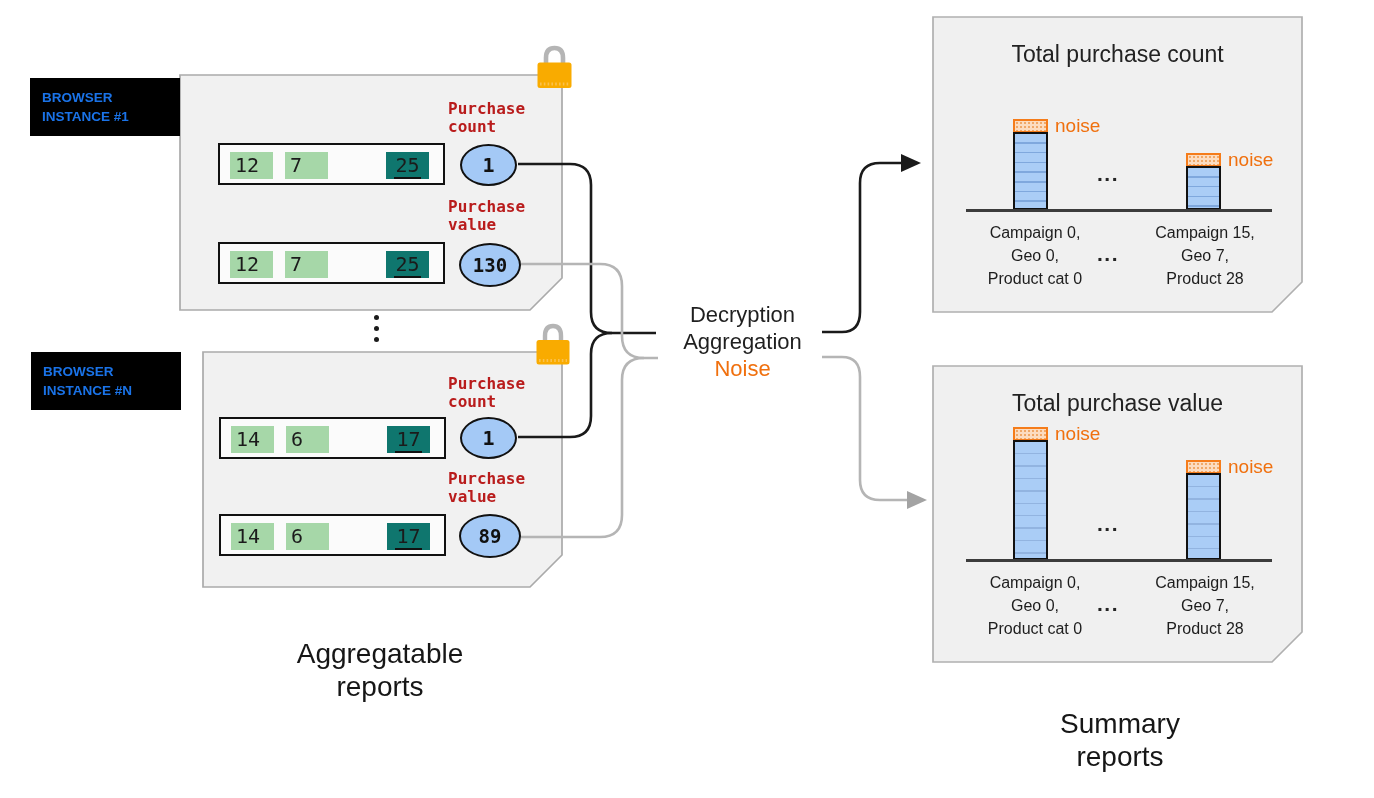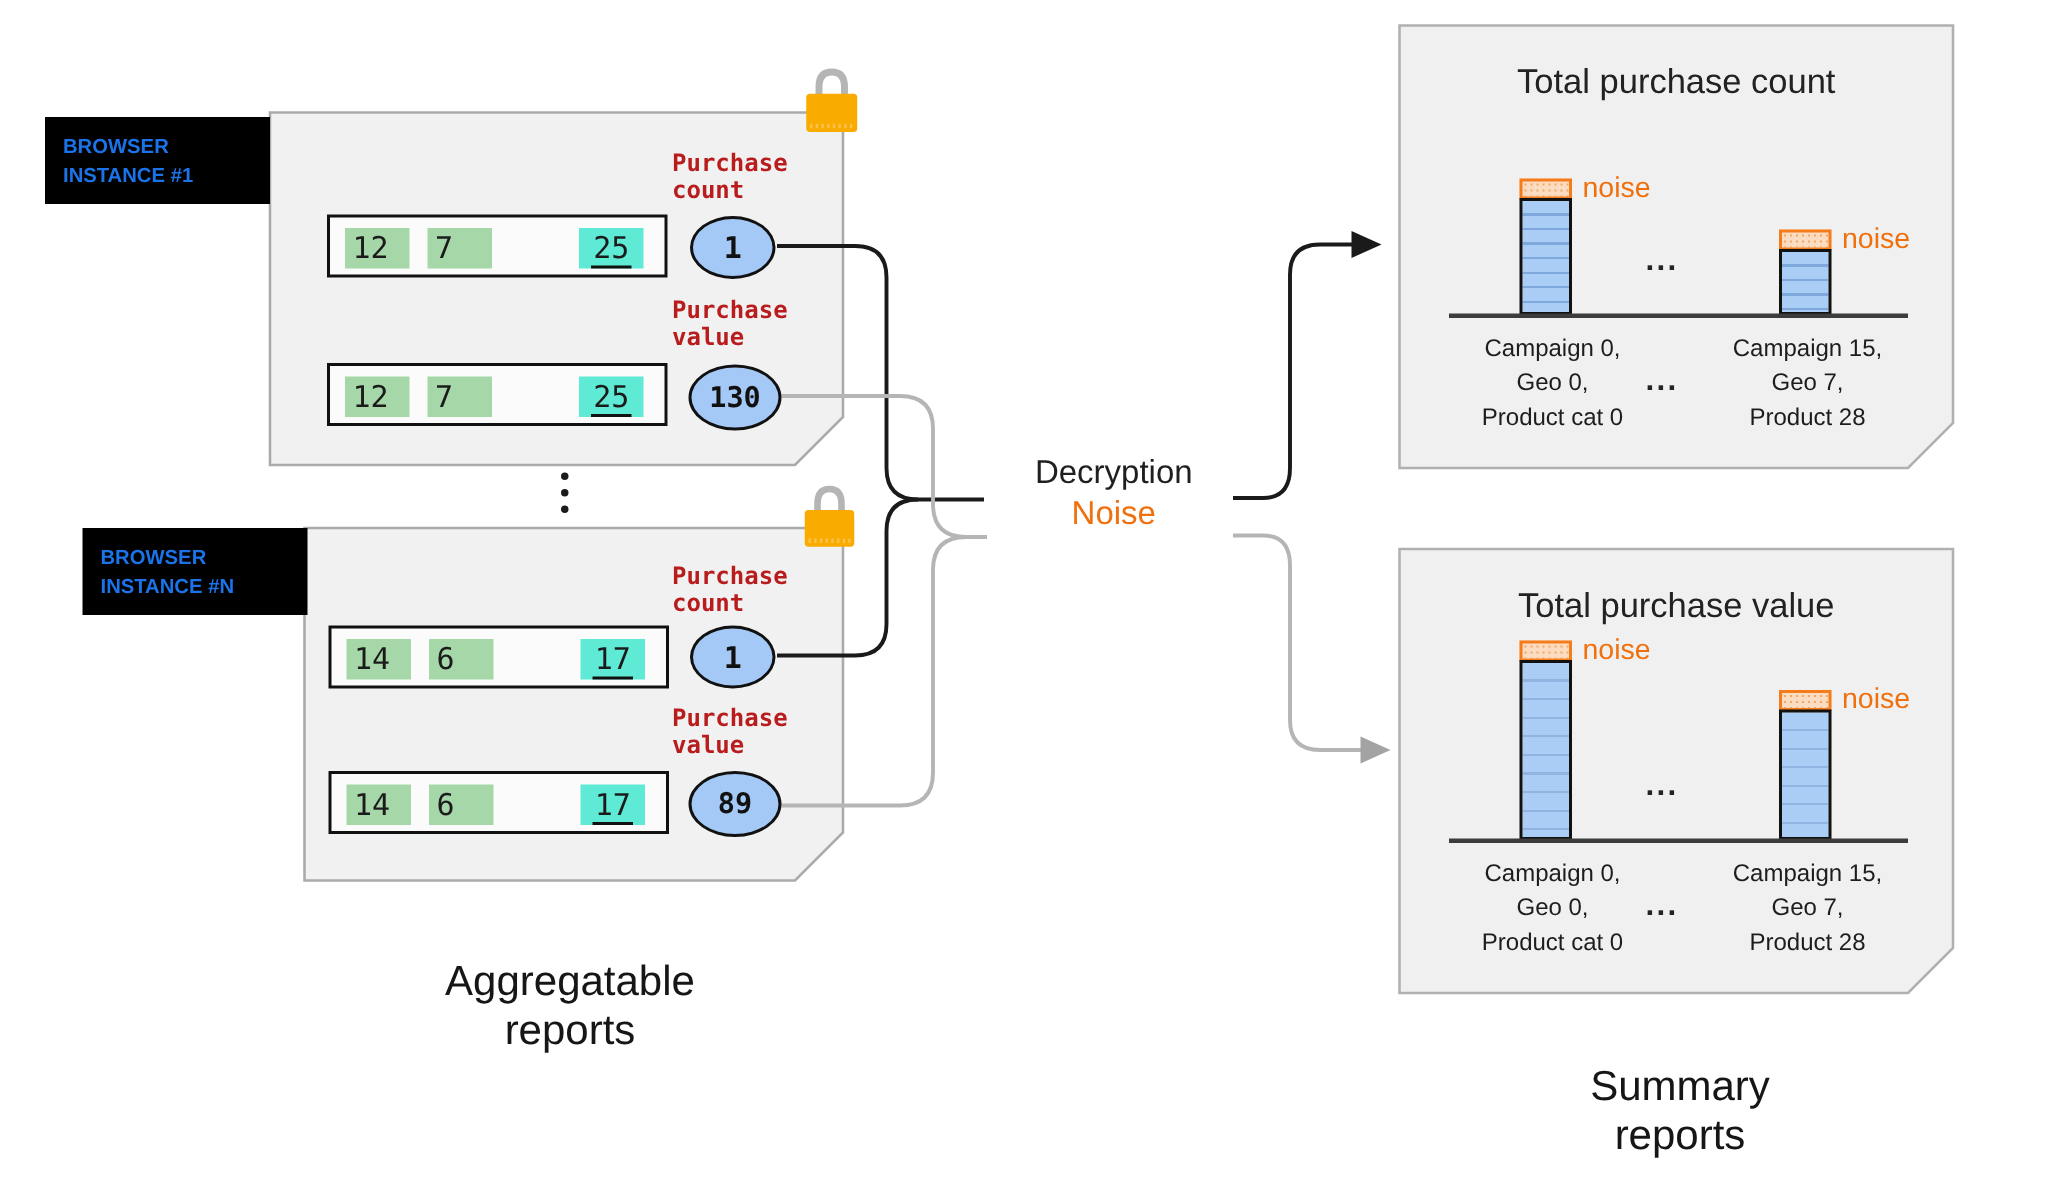--- a/index.html
+++ b/index.html
@@ -22,21 +22,21 @@
           background:#a4c9f6;display:flex;align-items:center;justify-content:center;
           font-family:"DejaVu Sans Mono", monospace;font-weight:bold;color:#111;}
 
   
   .vec-row{box-sizing:border-box;width:227px;height:42px;border:2.6px solid #111;
            background:#fbfbfb;}
   .chip{position:absolute;top:7px;height:27px;box-sizing:border-box;
         font-family:"DejaVu Sans Mono", monospace;font-size:20px;line-height:27px;
         color:#1b1b1b;padding-left:5px;}
   .chip.green{background:#a6d7a8;width:43px;}
-  .chip.yellow{background:#5eead4;width:43px;text-align:center;padding-left:0;}
+  .chip.yellow{background:#0f766e;width:43px;text-align:center;padding-left:0;}
   .chip .u{border-bottom:2.3px solid #111;padding:0 1px 0 1px;}
 
   .vdots{display:flex;flex-direction:column;gap:6px;}
   .vdots i{width:5px;height:5px;border-radius:50%;background:#1b1b1b;}
 
   
   .process{width:175px;text-align:center;font-size:22px;line-height:27px;color:#1f1f1f;}
   .process .noise{color:#f0700e;}
 
   
@@ -115,21 +115,21 @@
     <span class="chip yellow" style="left:166px;"><span class="u">25</span></span>
   </div>
   <div class="abs bubble" style="left:459px;top:243px;width:62px;height:44px;font-size:19px;">130</div>
 
   <div class="abs vdots" style="left:374px;top:315px;">
     <i></i>
       <i></i>
       <i></i>
   </div>
 
-  <div class="abs inst-label" style="left:31px;top:352px;margin-left:24px;">
+  <div class="abs inst-label" style="left:31px;top:352px;">
     <span>BROWSER INSTANCE #N</span>
   </div>
 
   <div class="abs mono-label" style="left:448px;top:375px;">Purchase count</div>
 
   <div class="abs vec-row" style="left:219px;top:417px;">
     <span class="chip green" style="left:10px;">14</span>
     <span class="chip green" style="left:65px;">6</span>
     <span class="chip yellow" style="left:166px;"><span class="u">17</span></span>
   </div>
@@ -139,20 +139,21 @@
 
   <div class="abs vec-row" style="left:219px;top:514px;">
     <span class="chip green" style="left:10px;">14</span>
     <span class="chip green" style="left:65px;">6</span>
     <span class="chip yellow" style="left:166px;"><span class="u">17</span></span>
   </div>
   <div class="abs bubble" style="left:459px;top:514px;width:62px;height:44px;font-size:19px;">89</div>
 
   <div class="abs process" style="left:655px;top:301px;">
     <div>Decryption</div>
+    <div>Aggregation</div>
     <div class="noise">Noise</div>
   </div>
 
   <div class="abs sum-title" style="left:933px;top:41px;">Total purchase count</div>
 
   <div class="abs bar-noise" style="left:1013px;top:119px;"></div>
   <div class="abs bar-blue" style="left:1013px;top:132px;height:78px;"></div>
   <div class="abs noise-lab" style="left:1055px;top:115px;">noise</div>
 
   <div class="abs hdots" style="left:1097px;top:162px;">...</div>

